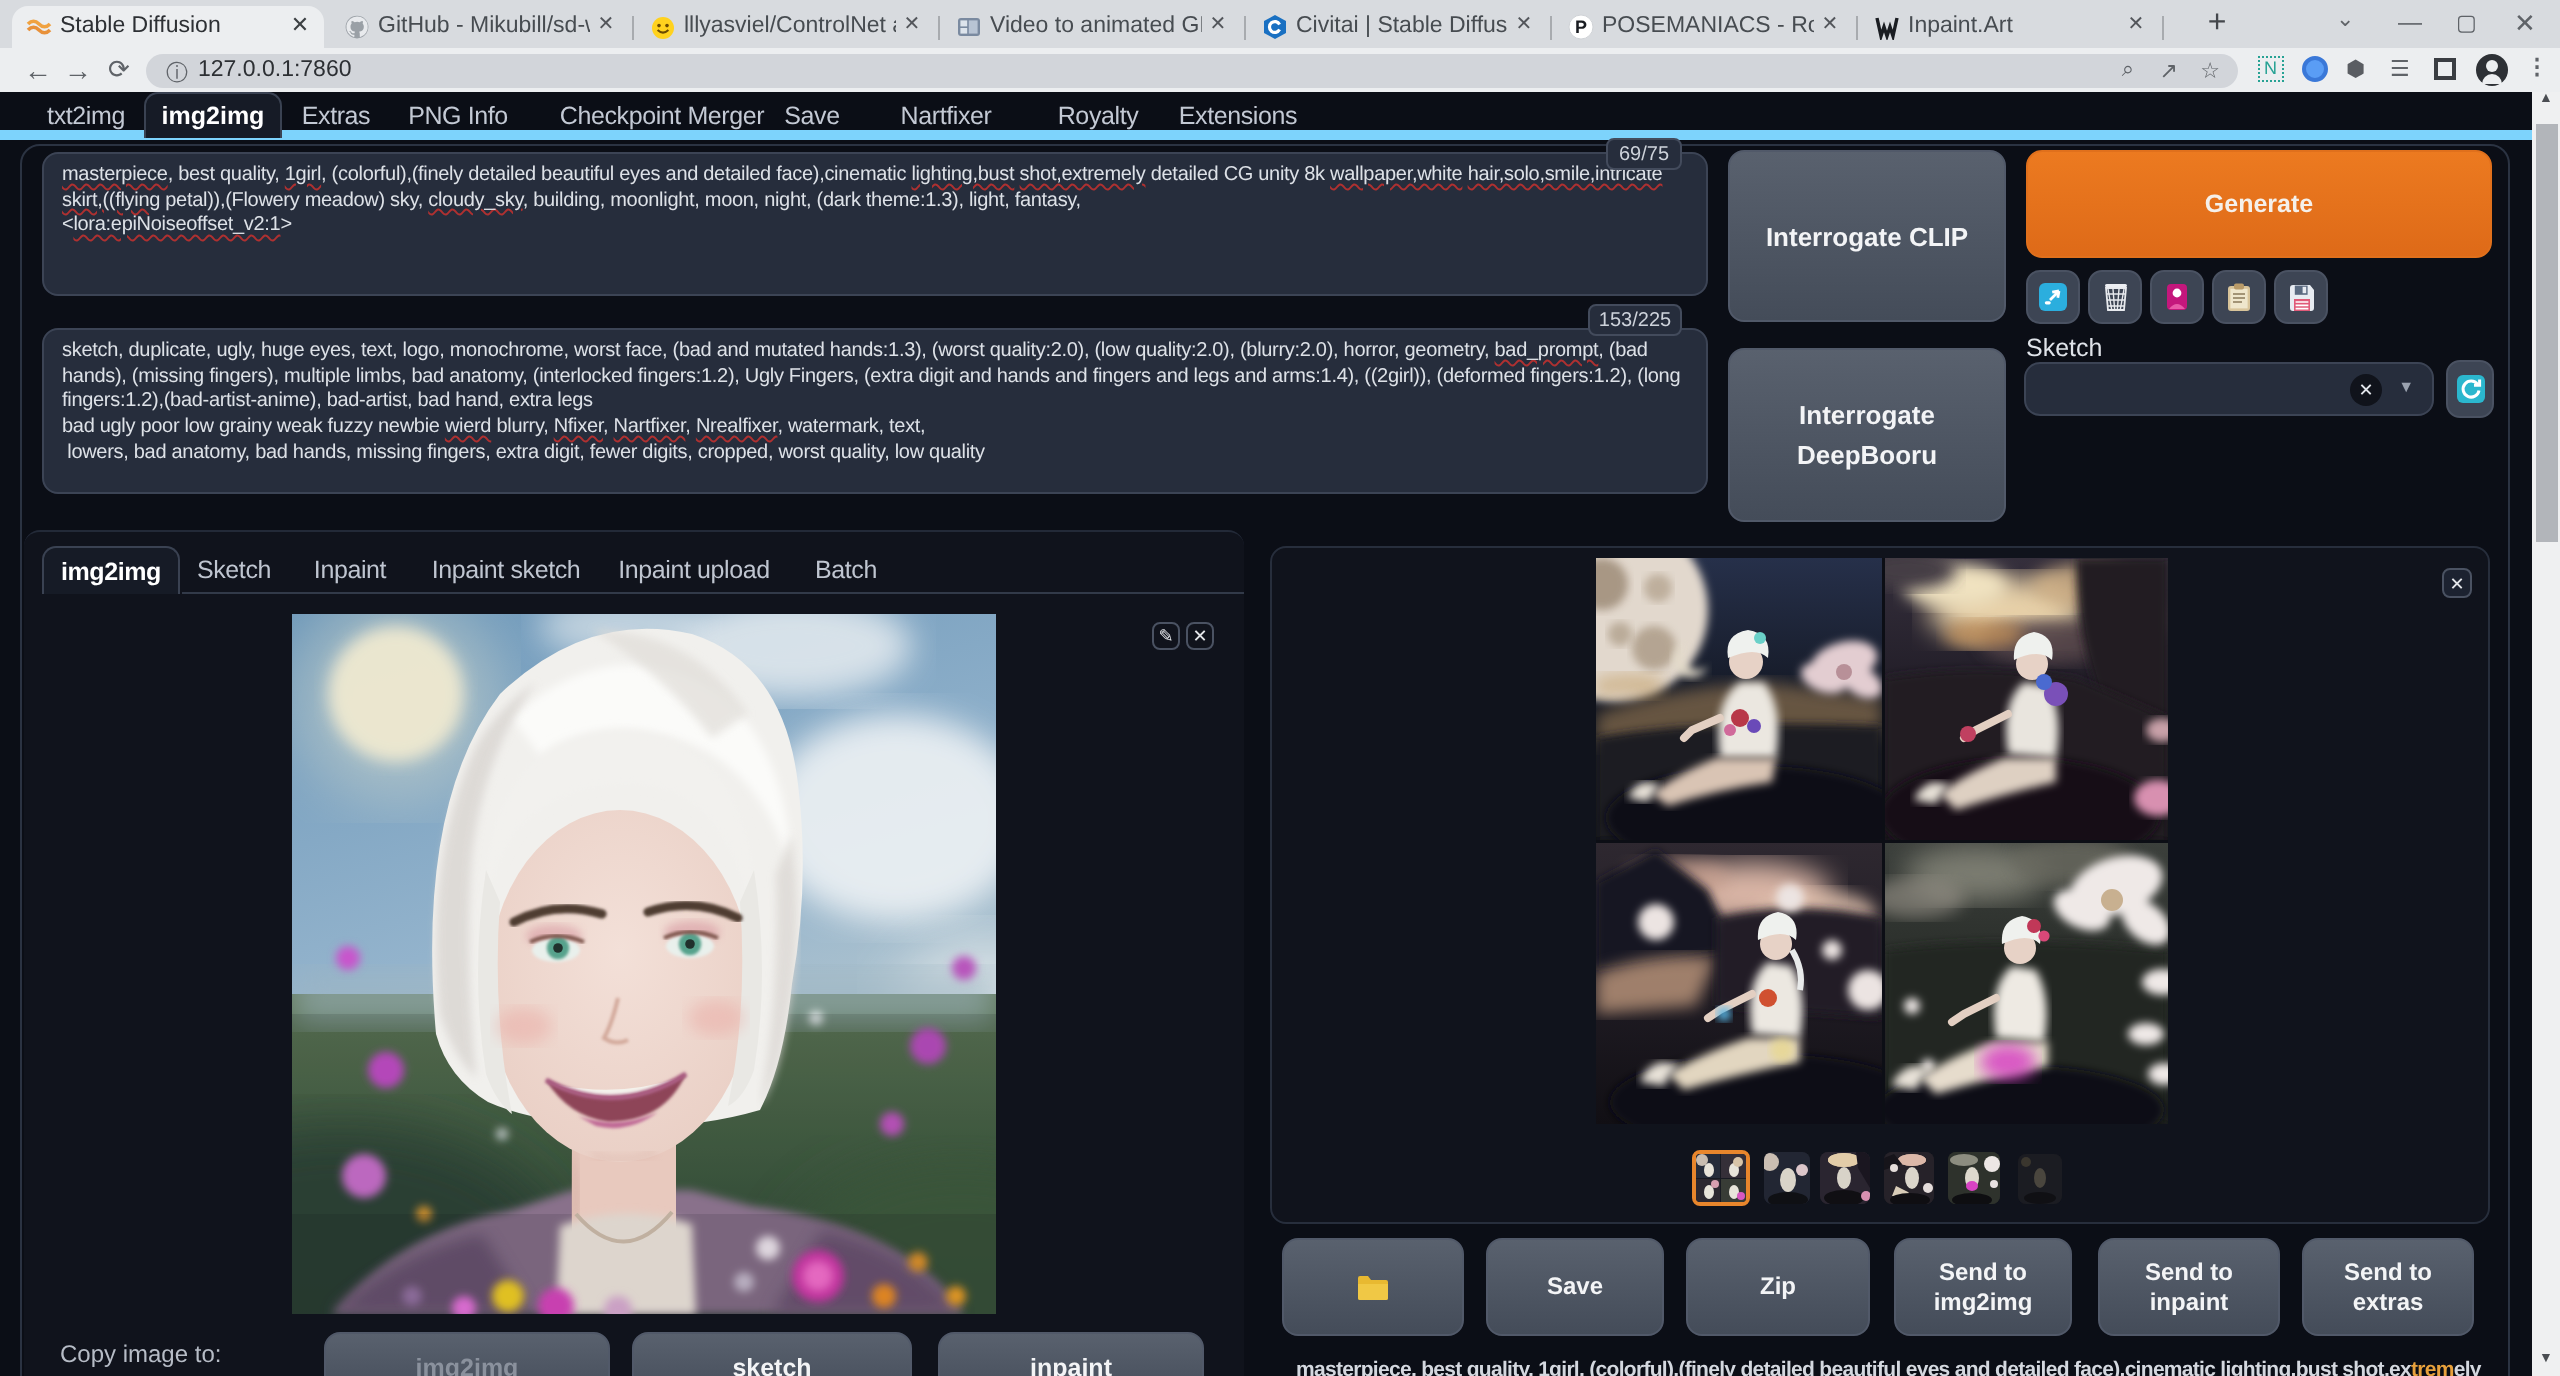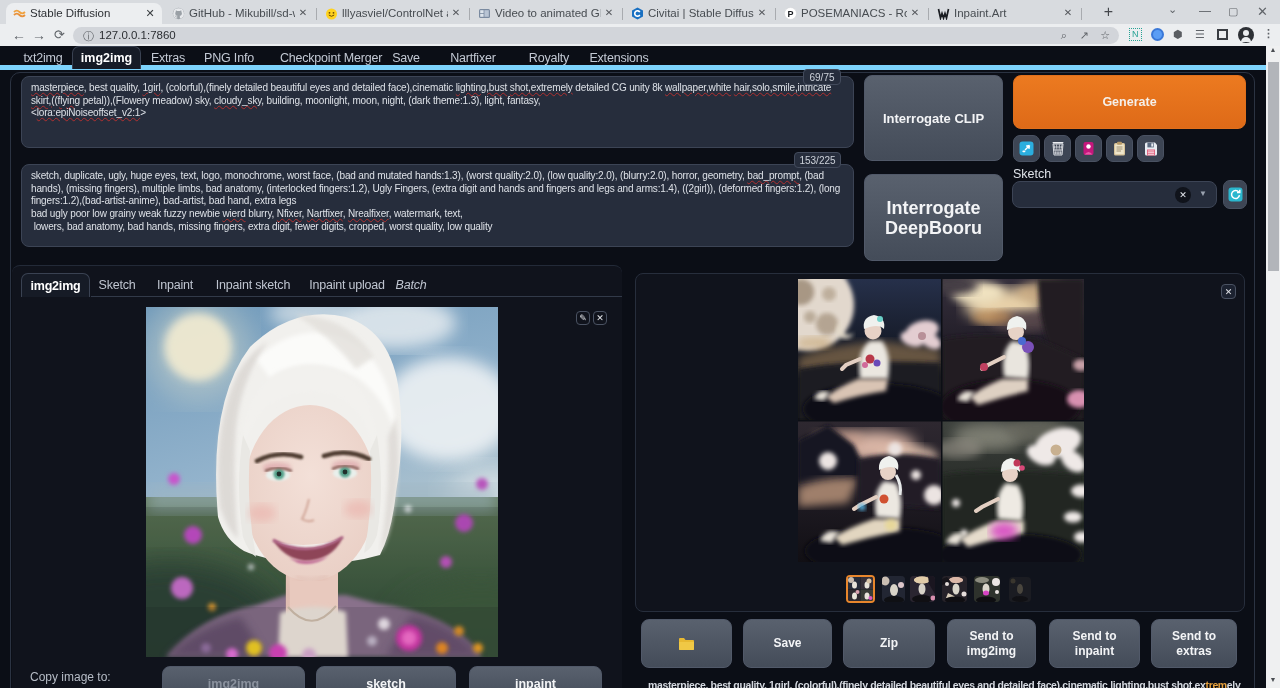--- a/index.html
+++ b/index.html
@@ -171,21 +171,21 @@
     <div class="abs" style="left:10px; top:26px; width:1245px; height:680px; border:1px solid #2b3342; border-radius:10px;"></div>
 
     <div class="cnt" style="left:803px; top:23px; width:38px; height:16px; line-height:15px;">69/75</div>
     <div class="cnt" style="left:794px; top:106px; width:47px; height:16px; line-height:15px;">153/225</div>
 
     <div class="ta" style="left:21px; top:30px; width:833px; height:72px;"><span class="sq">masterpiece</span>, best quality, <span class="sq">1girl</span>, (colorful),(finely detailed beautiful eyes and detailed face),cinematic <span class="sq">lighting,bust</span> <span class="sq">shot,extremely</span> detailed CG unity 8k <span class="sq">wallpaper,white</span> <span class="sq">hair,solo,smile,intricate</span><br><span class="sq">skirt,((flying</span> petal)),(Flowery meadow) sky, <span class="sq">cloudy_sky</span>, building, moonlight, moon, night, (dark theme:1.3), light, fantasy,<br>&lt;<span class="sq">lora:epiNoiseoffset_v2:1</span>&gt;</div>
 
     <div class="ta" style="left:21px; top:118px; width:833px; height:83px;">sketch, duplicate, ugly, huge eyes, text, logo, monochrome, worst face, (bad and mutated hands:1.3), (worst quality:2.0), (low quality:2.0), (blurry:2.0), horror, geometry, <span class="sq">bad_prompt</span>, (bad<br>hands), (missing fingers), multiple limbs, bad anatomy, (interlocked fingers:1.2), Ugly Fingers, (extra digit and hands and fingers and legs and arms:1.4), ((2girl)), (deformed fingers:1.2), (long<br>fingers:1.2),(bad-artist-anime), bad-artist, bad hand, extra legs<br>bad ugly poor low grainy weak fuzzy newbie <span class="sq">wierd</span> blurry, <span class="sq">Nfixer</span>, <span class="sq">Nartfixer</span>, <span class="sq">Nrealfixer</span>, watermark, text,<br>&nbsp;lowers, bad anatomy, bad hands, missing fingers, extra digit, fewer digits, cropped, worst quality, low quality</div>
 
     <div class="btn2" style="left:864px; top:29px; width:139px; height:86px; font-size:13px;">Interrogate CLIP</div>
-    <div class="btn2" style="left:864px; top:128px; width:139px; height:87px; font-size:18px; line-height:20px;text-align:center;">Interrogate<br>DeepBooru</div>
+    <div class="btn2" style="left:864px; top:128px; width:139px; height:87px; font-size:13px; line-height:20px;text-align:center;">Interrogate<br>DeepBooru</div>
 
     <div id="gen">Generate</div>
     <div class="toolb" style="left:1013px; top:89px;">
         <svg width="15" height="15" viewBox="0 0 15 15">
           <rect x="0.5" y="0.5" width="14" height="14" rx="3" fill="#2baede"></rect>
           <path d="M10.5 4.5 L6 9 M10.5 4.5 l-3.4 0.6 M10.5 4.5 l-0.6 3.4" stroke="#fff" stroke-width="1.4" fill="none"></path>
           <rect x="3.4" y="9.6" width="3" height="1.6" rx="0.8" fill="#fff"></rect>
         </svg>
       </div>
     <div class="toolb" style="left:1044px; top:89px;">
@@ -232,21 +232,21 @@
         </svg>
       </div>
 
     <div class="panel" style="left:12px; top:219px; width:610px; height:470px; border:none; border-top:1px solid #232a38;"></div>
     <div class="abs" style="left:12px; top:227px; width:610px; height:24px;">
       <span class="stab" style="left:43.5px; width:69px; background:#161b26; border:1px solid #3a4252; border-bottom:none; border-radius:7px 7px 0 0; color:#fff; font-weight:bold; text-align:center; transform:none; left:9px;">img2img</span>
       <span class="stab" style="left:105px;">Sketch</span>
       <span class="stab" style="left:163px;">Inpaint</span>
       <span class="stab" style="left:241px;">Inpaint sketch</span>
       <span class="stab" style="left:335px;">Inpaint upload</span>
-      <span class="stab" style="left:399px;font-style:italic;">Batch</span>
+      <span class="stab" style="left:411px;">Batch</span>
     </div>
     <div class="abs" style="left:91px; top:250px; width:531px; height:1px; background:#323a49;"></div>
 
     <div class="abs" id="portrait" style="left:146px; top:261px; width:352px; height:350px;">
       <svg width="352" height="350" viewBox="0 0 352 350">
         <defs>
           <linearGradient id="skyg" x1="0" y1="0" x2="0.3" y2="1">
             <stop offset="0" stop-color="#6f99ba"></stop>
               <stop offset="0.5" stop-color="#93b3cc"></stop>
               <stop offset="0.7" stop-color="#a9c0ce"></stop>

